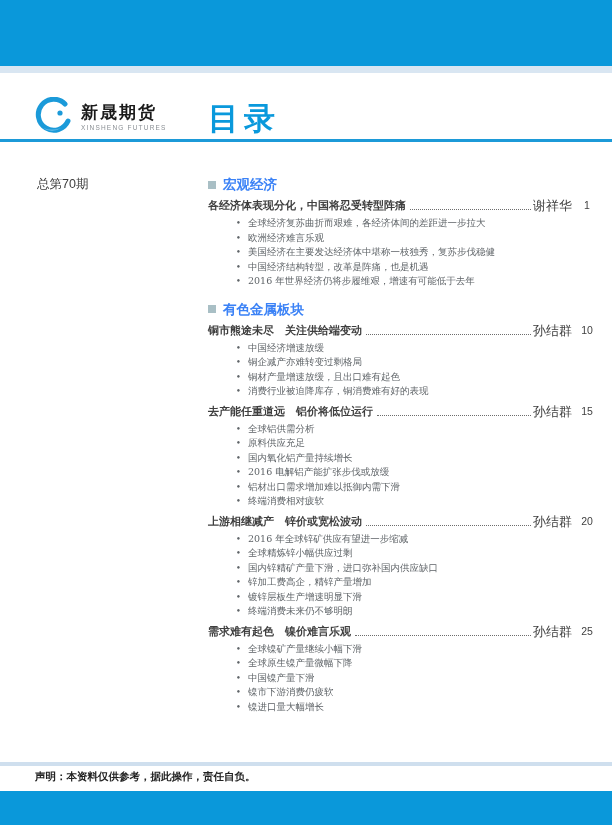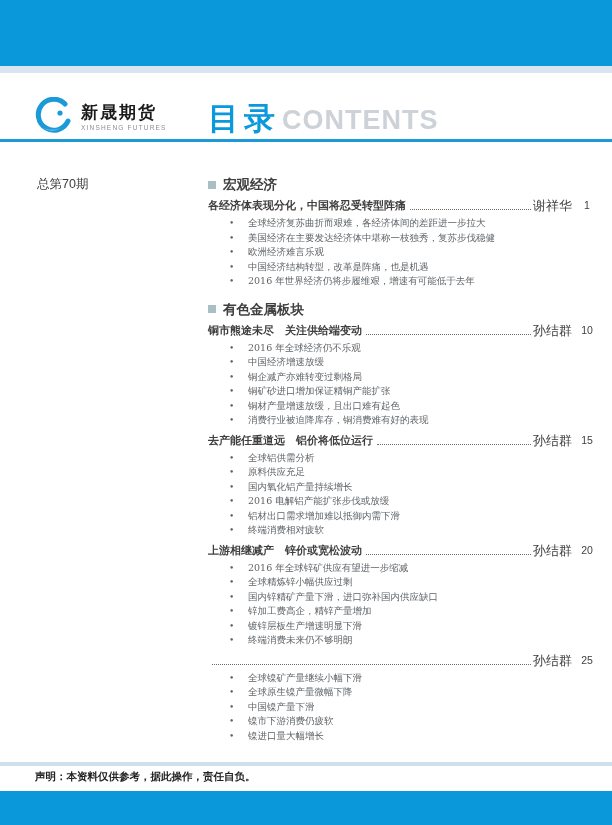--- a/index.html
+++ b/index.html
@@ -13,31 +13,31 @@
   .logo-icon{width:40px;height:40px;margin-right:8px;}
   .logo-cn{font-size:17px;font-weight:bold;color:#1a1a1a;letter-spacing:2px;line-height:19px;}
   .logo-en{font-size:6.5px;color:#8a8f94;letter-spacing:1.2px;margin-top:2px;}
   .page-title{position:absolute;left:208px;top:98px;display:flex;align-items:baseline;white-space:nowrap;}
   .title-cn{font-size:31px;font-weight:bold;color:#0a99dc;letter-spacing:5px;}
   .title-en{font-size:27px;font-weight:bold;color:#ccd2d7;letter-spacing:1px;margin-left:2px;}
   .header-rule{position:absolute;left:0;top:139px;width:100%;height:3px;background:#1c9ad8;}
   
   .issue-label{position:absolute;left:37px;top:176px;font-size:12.5px;color:#3c3c3c;}
   .toc{position:absolute;left:208px;top:176px;width:394px;}
-  .sec-h{display:flex;align-items:center;font-size:13.5px;font-weight:bold;color:#404040;
+  .sec-h{display:flex;align-items:center;font-size:13.5px;font-weight:bold;color:#3b82f6;
          line-height:17px;margin:0 0 5px 0;}
   .sec-h.second{margin-top:12px;}
   .sq{width:8px;height:8px;background:#a9bfc5;margin-right:7px;display:inline-block;}
   .entry{display:flex;font-size:11px;line-height:15px;color:#3f3f3f;
          font-weight:bold;margin:0 0 3px 0;white-space:nowrap;}
   .entry-title{flex:0 0 auto;}
   .leader{flex:1 1 auto;border-bottom:1.5px dotted #6d6d6d;margin:0 2px 3px 4px;min-width:20px;}
   .author{flex:0 0 auto;font-weight:normal;color:#3f3f3f;font-size:13px;}
   .pagenum{flex:0 0 auto;width:30px;text-align:center;font-weight:normal;font-size:10.5px;color:#3f3f3f;}
-  .bullets{list-style:none;margin:0 0 5px 0;padding:0;}
+  .bullets{list-style:none;margin:0 0 5px 0;padding:0;text-align:center;}
   .bullets li{display:flex;margin-left:21px;font-size:9.5px;line-height:14.5px;color:#5f6468;
               font-family:"DejaVu Serif","Liberation Serif",serif;}
   .bullets li::before{content:"\2022";flex:0 0 19px;color:#5f6468;font-size:9px;}
   
   .footer-strip{position:absolute;left:0;top:762px;width:100%;height:4px;background:#cfdfee;}
   .disclaimer{position:absolute;left:35px;top:770px;font-size:10.5px;font-weight:bold;color:#222;}
   .bottom-bar{position:absolute;left:0;top:791px;width:100%;height:34px;background:#0a98da;}
 </style>
 </head>
 <body>
@@ -56,21 +56,20 @@
       </svg>
     </span>
     <span class="logo-text">
       <div class="logo-cn">新晟期货</div>
       <div class="logo-en">XINSHENG FUTURES</div>
     </span>
   </div>
 
   <div class="page-title">
     <span class="title-cn">目录</span>
-    <span class="title-en">CONTENTS</span>
   </div>
 
   <div class="header-rule"></div>
 
   <div class="issue-label">总第70期</div>
 
   <main class="toc">
 
     <section>
       <h2 class="sec-h">
@@ -83,24 +82,24 @@
           <span class="entry-title">各经济体表现分化，中国将忍受转型阵痛</span>
           <span class="leader"></span>
           <span class="author">谢祥华</span>
           <span class="pagenum">1</span>
         </div>
         <ul class="bullets">
           <li>
               <span>全球经济复苏曲折而艰难，各经济体间的差距进一步拉大</span>
             </li>
           <li>
+              <span>欧洲经济难言乐观</span>
+            </li>
+          <li>
               <span>美国经济在主要发达经济体中堪称一枝独秀，复苏步伐稳健</span>
-            </li>
-          <li>
-              <span>欧洲经济难言乐观</span>
             </li>
           <li>
               <span>中国经济结构转型，改革是阵痛，也是机遇</span>
             </li>
           <li>
               <span>2016 年世界经济仍将步履维艰，增速有可能低于去年</span>
             </li>
         </ul>
       </article>
     </section>
@@ -113,32 +112,26 @@
 
       <article>
         <div class="entry">
           <span class="entry-title">铜市熊途未尽　关注供给端变动</span>
           <span class="leader"></span>
           <span class="author">孙结群</span>
           <span class="pagenum">10</span>
         </div>
         <ul class="bullets">
           <li>
-              <span>2016 年全球经济仍不乐观</span>
-            </li>
-          <li>
               <span>中国经济增速放缓</span>
             </li>
           <li>
               <span>铜企减产亦难转变过剩格局</span>
             </li>
           <li>
-              <span>铜矿砂进口增加保证精铜产能扩张</span>
-            </li>
-          <li>
               <span>铜材产量增速放缓，且出口难有起色</span>
             </li>
           <li>
               <span>消费行业被迫降库存，铜消费难有好的表现</span>
             </li>
         </ul>
       </article>
 
       <article>
         <div class="entry">
@@ -193,20 +186,21 @@
               <span>镀锌层板生产增速明显下滑</span>
             </li>
           <li>
               <span>终端消费未来仍不够明朗</span>
             </li>
         </ul>
       </article>
 
       <article>
         <div class="entry">
+          <span class="entry-title">需求难有起色　镍价难言乐观</span>
           <span class="leader"></span>
           <span class="author">孙结群</span>
           <span class="pagenum">25</span>
         </div>
         <ul class="bullets">
           <li>
               <span>全球镍矿产量继续小幅下滑</span>
             </li>
           <li>
               <span>全球原生镍产量微幅下降</span>

